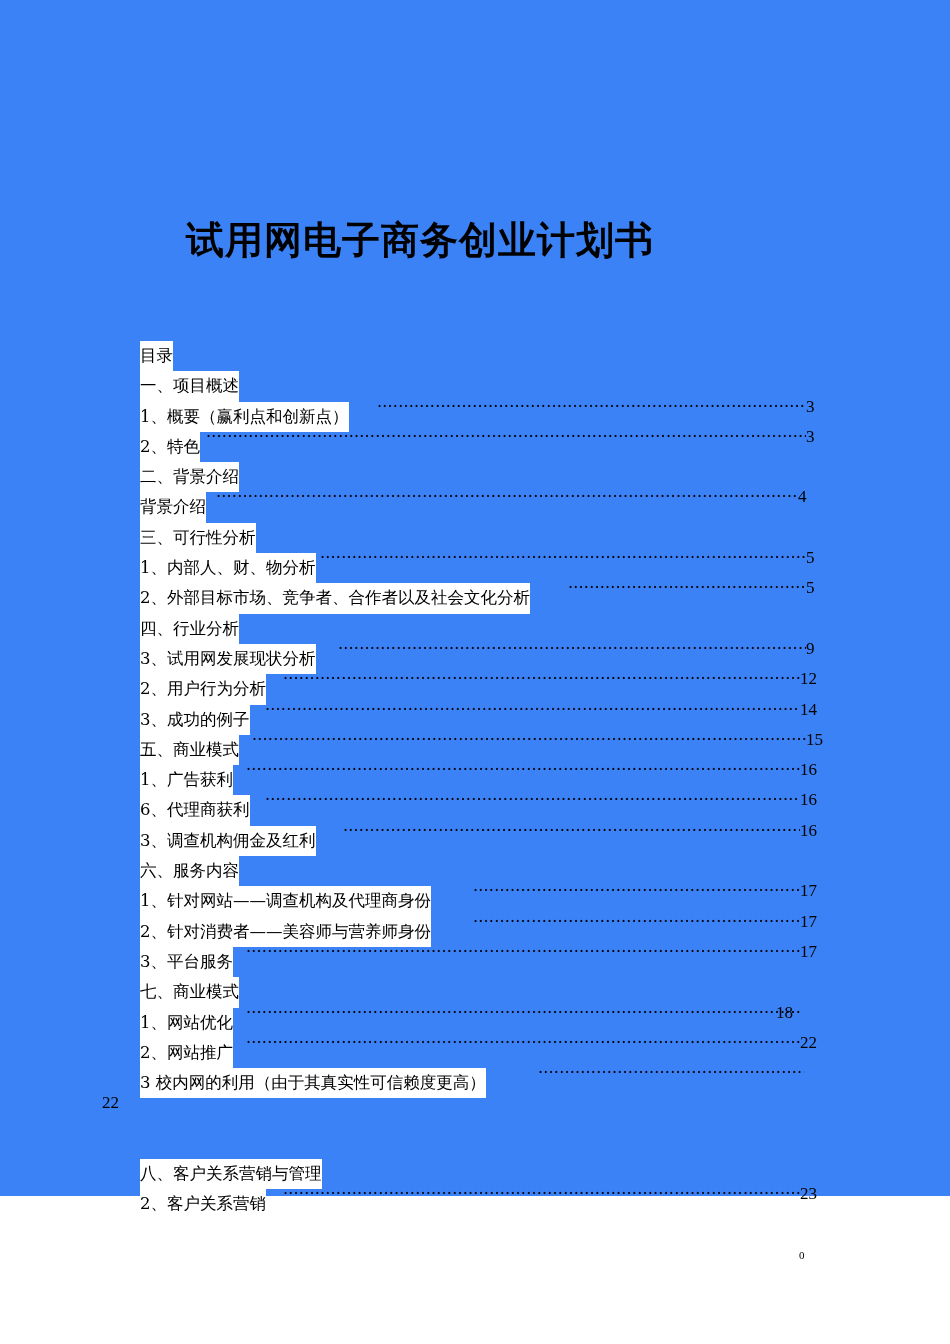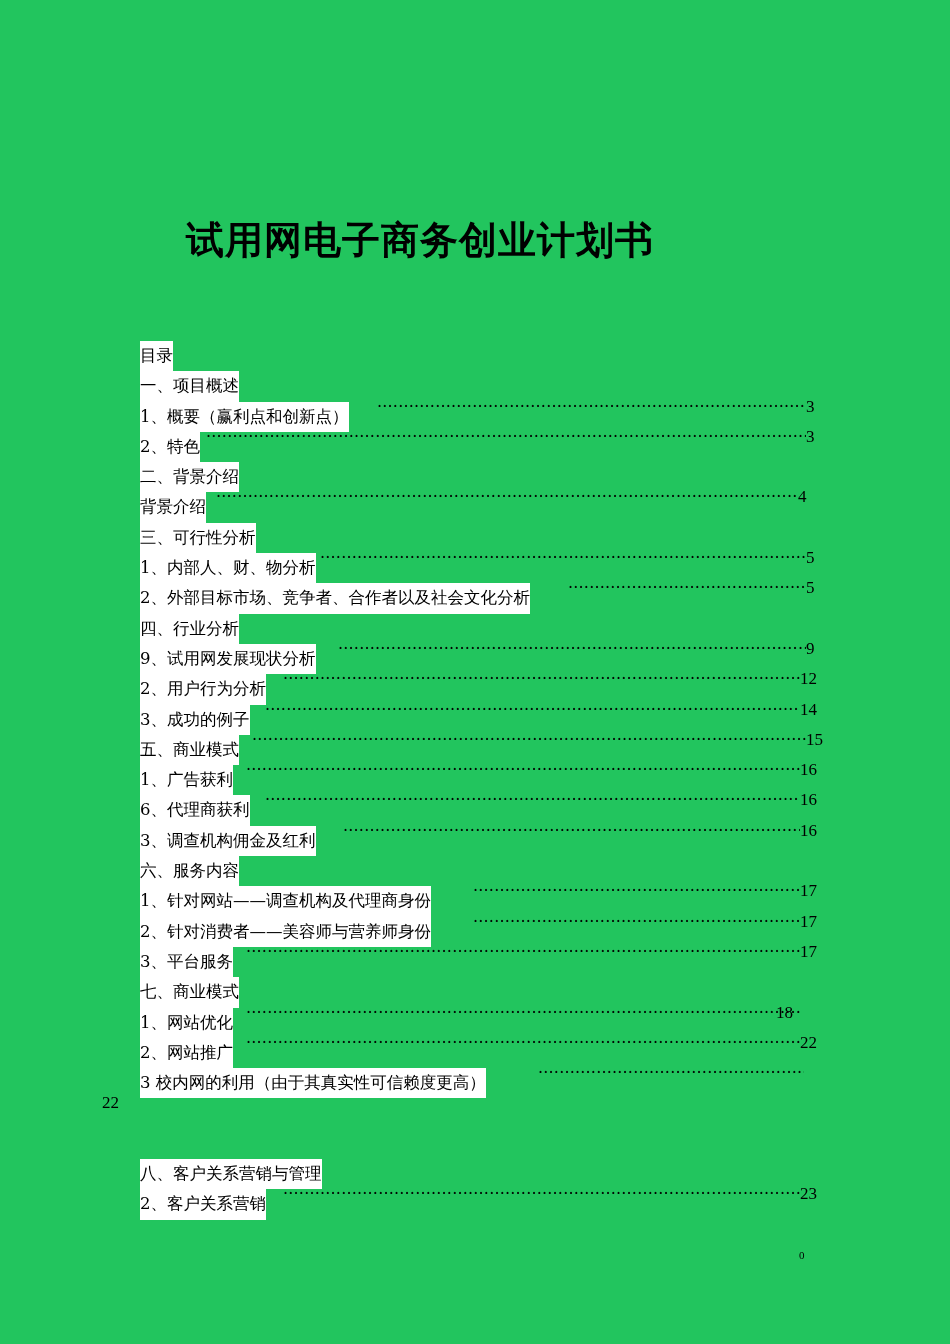--- a/index.html
+++ b/index.html
@@ -1,18 +1,18 @@
 <!DOCTYPE html>
 <html><head>
 <meta charset="utf-8">
 <style>
   html, body { margin: 0; padding: 0; background: #ffffff; }
   body { width: 950px; height: 1344px; position: relative; overflow: hidden;
          font-family: "DejaVu Serif", "Liberation Serif", serif; color: #000; }
-  .page { position: absolute; left: 0; top: 0; width: 950px; height: 1344px; background: #22c55e; }
+  .page { position: absolute; left: 0; top: 0; width: 950px; height: 1196px; background: #3b82f6; }
   .title { position: absolute; left: 186px; top: 214px; font-size: 38px; font-weight: bold;
            letter-spacing: 1px; font-family: "DejaVu Sans", "Liberation Sans", sans-serif;
            white-space: nowrap; line-height: 52px; }
   .toc { position: absolute; left: 140px; top: 331px; width: 680px; }
   .line { position: relative; height: 30.3px; line-height: 30.3px; font-size: 16.5px;
           white-space: nowrap; }
   .line .label { position: absolute; left: 0; top: 10px; background: #fff; padding-right: 0; z-index: 2; }
   .line .dots { position: absolute; top: 0; overflow: hidden; letter-spacing: 0.2px;
                 font-size: 16px; z-index: 1; }
   .line .num { position: absolute; top: 0; z-index: 2; font-family: "Liberation Serif", serif; font-size: 17px; }
@@ -63,21 +63,21 @@
         </div>
         <div class="line">
           <span class="label">2、外部目标市场、竞争者、合作者以及社会文化分析</span>
           <span class="dots" style="left: 428px; width: 238px;">········································································································································································································</span>
           <span class="num" style="left: 666px;">5</span>
         </div>
         <div class="line">
           <span class="label">四、行业分析</span>
         </div>
         <div class="line">
-          <span class="label">9、试用网发展现状分析</span>
+          <span class="label">3、试用网发展现状分析</span>
           <span class="dots" style="left: 198px; width: 468px;">········································································································································································································</span>
           <span class="num" style="left: 666px;">9</span>
         </div>
         <div class="line">
           <span class="label">2、用户行为分析</span>
           <span class="dots" style="left: 143px; width: 517px;">········································································································································································································</span>
           <span class="num" style="left: 660px;">12</span>
         </div>
         <div class="line">
           <span class="label">3、成功的例子</span>

